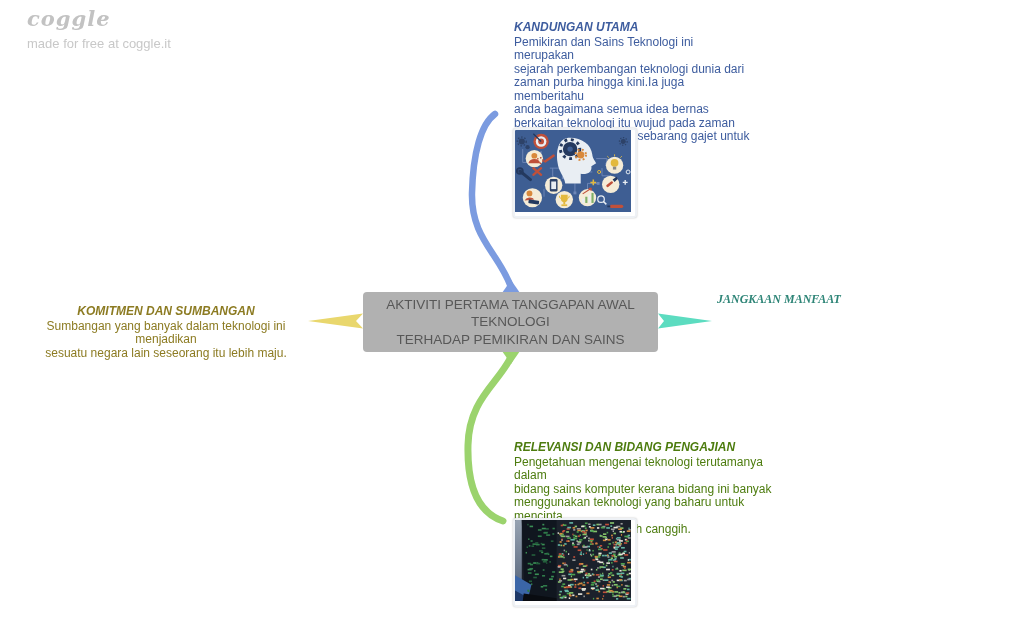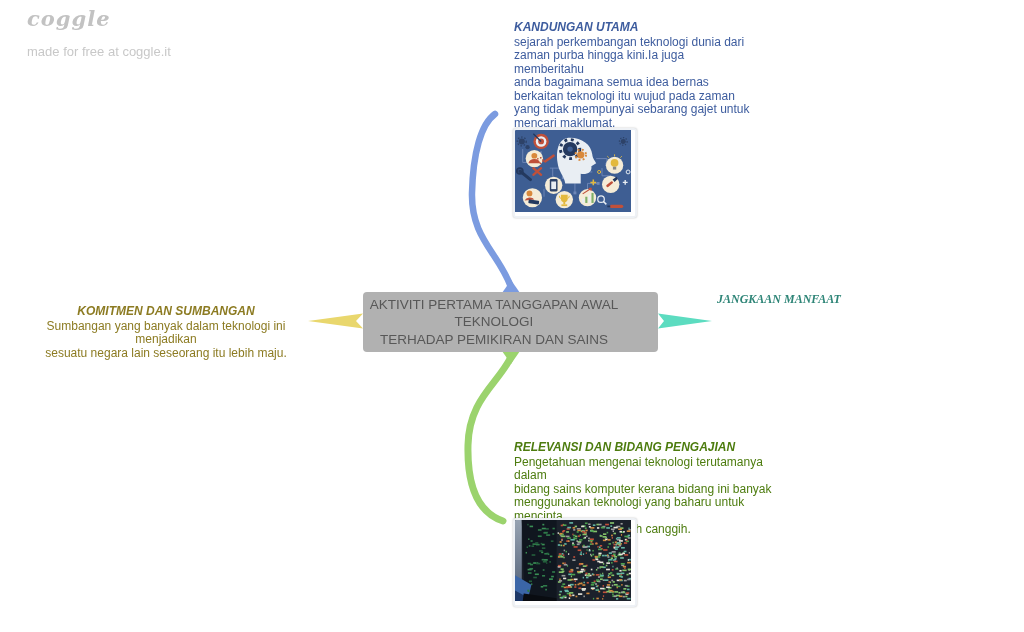--- a/index.html
+++ b/index.html
@@ -5,27 +5,27 @@
   html,body{margin:0;padding:0;background:#ffffff;}
   .stage{
     position:relative;width:1024px;height:632px;overflow:hidden;background:#ffffff;
     font-family:"Liberation Sans", sans-serif;
   }
   
   .wm-logo{
     position:absolute;left:27px;top:6px;font-family:"DejaVu Serif", serif;
     font-style:italic;font-weight:bold;font-size:21px;color:#c2c2c2;letter-spacing:1px;
   }
-  .wm-tagline{position:absolute;left:27px;top:44px;font-size:13px;color:#c8c8c8;text-align:center;}
+  .wm-tagline{position:absolute;left:27px;top:36px;font-size:13px;color:#c8c8c8;text-align:center;}
   
   .connectors{position:absolute;left:0;top:0;width:1024px;height:632px;}
   
   .center-node{
     position:absolute;left:363px;top:292px;width:295px;height:60px;
-    background:#b1b1b1;border-radius:4px;display:flex;align-items:center;justify-content:flex-start;
+    background:#b1b1b1;border-radius:4px;display:flex;align-items:center;justify-content:center;
   }
   .center-node .lines{width:262px;text-align:center;font-size:13.5px;line-height:17.5px;color:#585858;}
   
   .tblock{position:absolute;font-size:12px;line-height:13.5px;}
   .tblock .hdr{font-weight:bold;font-style:italic;margin-bottom:1px;}
   .tb-top{left:514px;top:21px;width:242px;color:#3d5c9e;}
   .tb-right{left:717px;top:293px;width:295px;color:#2e8577;font-family:Liberation Serif, serif;}
   .tb-left{left:22px;top:305px;width:288px;color:#8c7b22;text-align:center;}
   .tb-bottom{left:514px;top:441px;width:278px;color:#4d7c0f;}
   
@@ -62,20 +62,21 @@
     <div class="lines">
         <div>AKTIVITI PERTAMA TANGGAPAN AWAL</div>
         <div>TEKNOLOGI</div>
         <div>TERHADAP PEMIKIRAN DAN SAINS</div>
       </div>
   </div>
 
   <div class="tblock tb-top">
     <div class="hdr">KANDUNGAN UTAMA</div>
     <div>
+        <div>Pemikiran dan Sains Teknologi ini merupakan</div>
         <div>sejarah perkembangan teknologi dunia dari</div>
         <div>zaman purba hingga kini.Ia juga memberitahu</div>
         <div>anda bagaimana semua idea bernas</div>
         <div>berkaitan teknologi itu wujud pada zaman</div>
         <div>yang tidak mempunyai sebarang gajet untuk</div>
         <div>mencari maklumat.</div>
       </div>
   </div>
 
   <div class="img-frame img-top">

